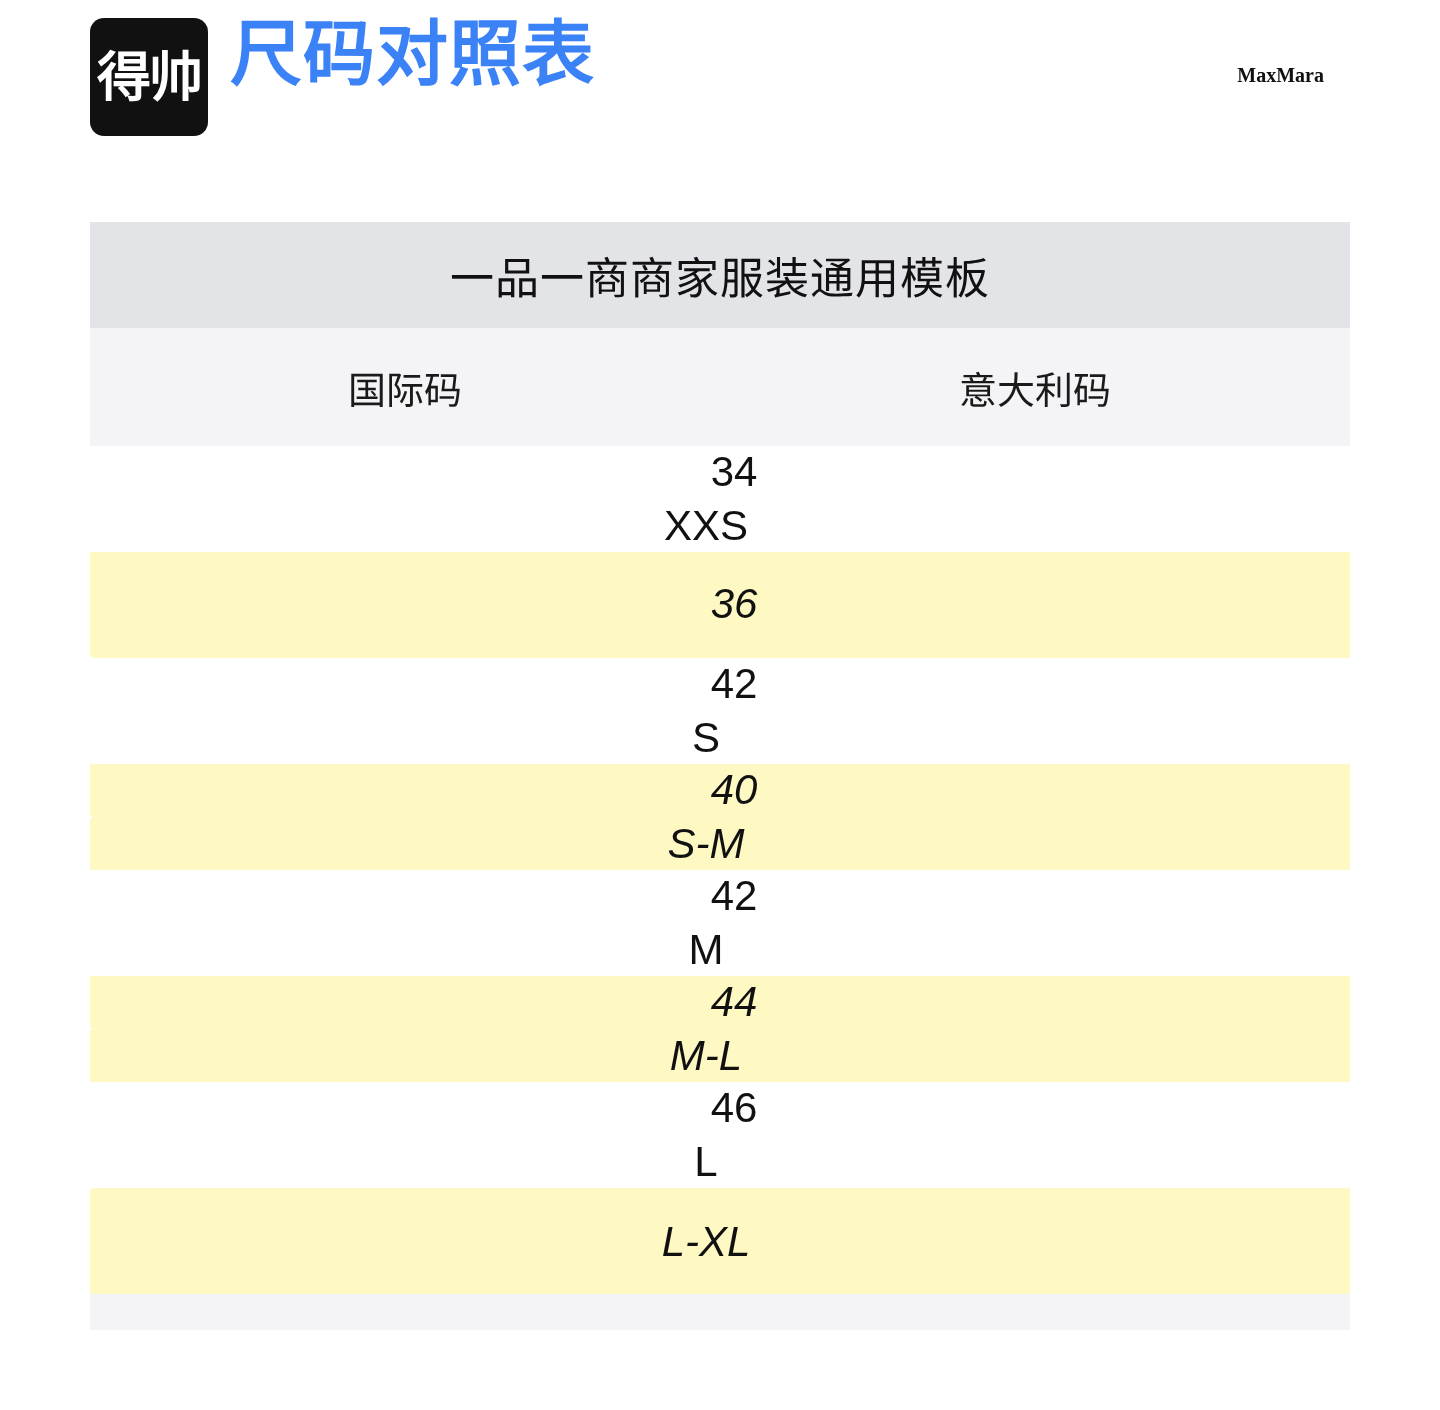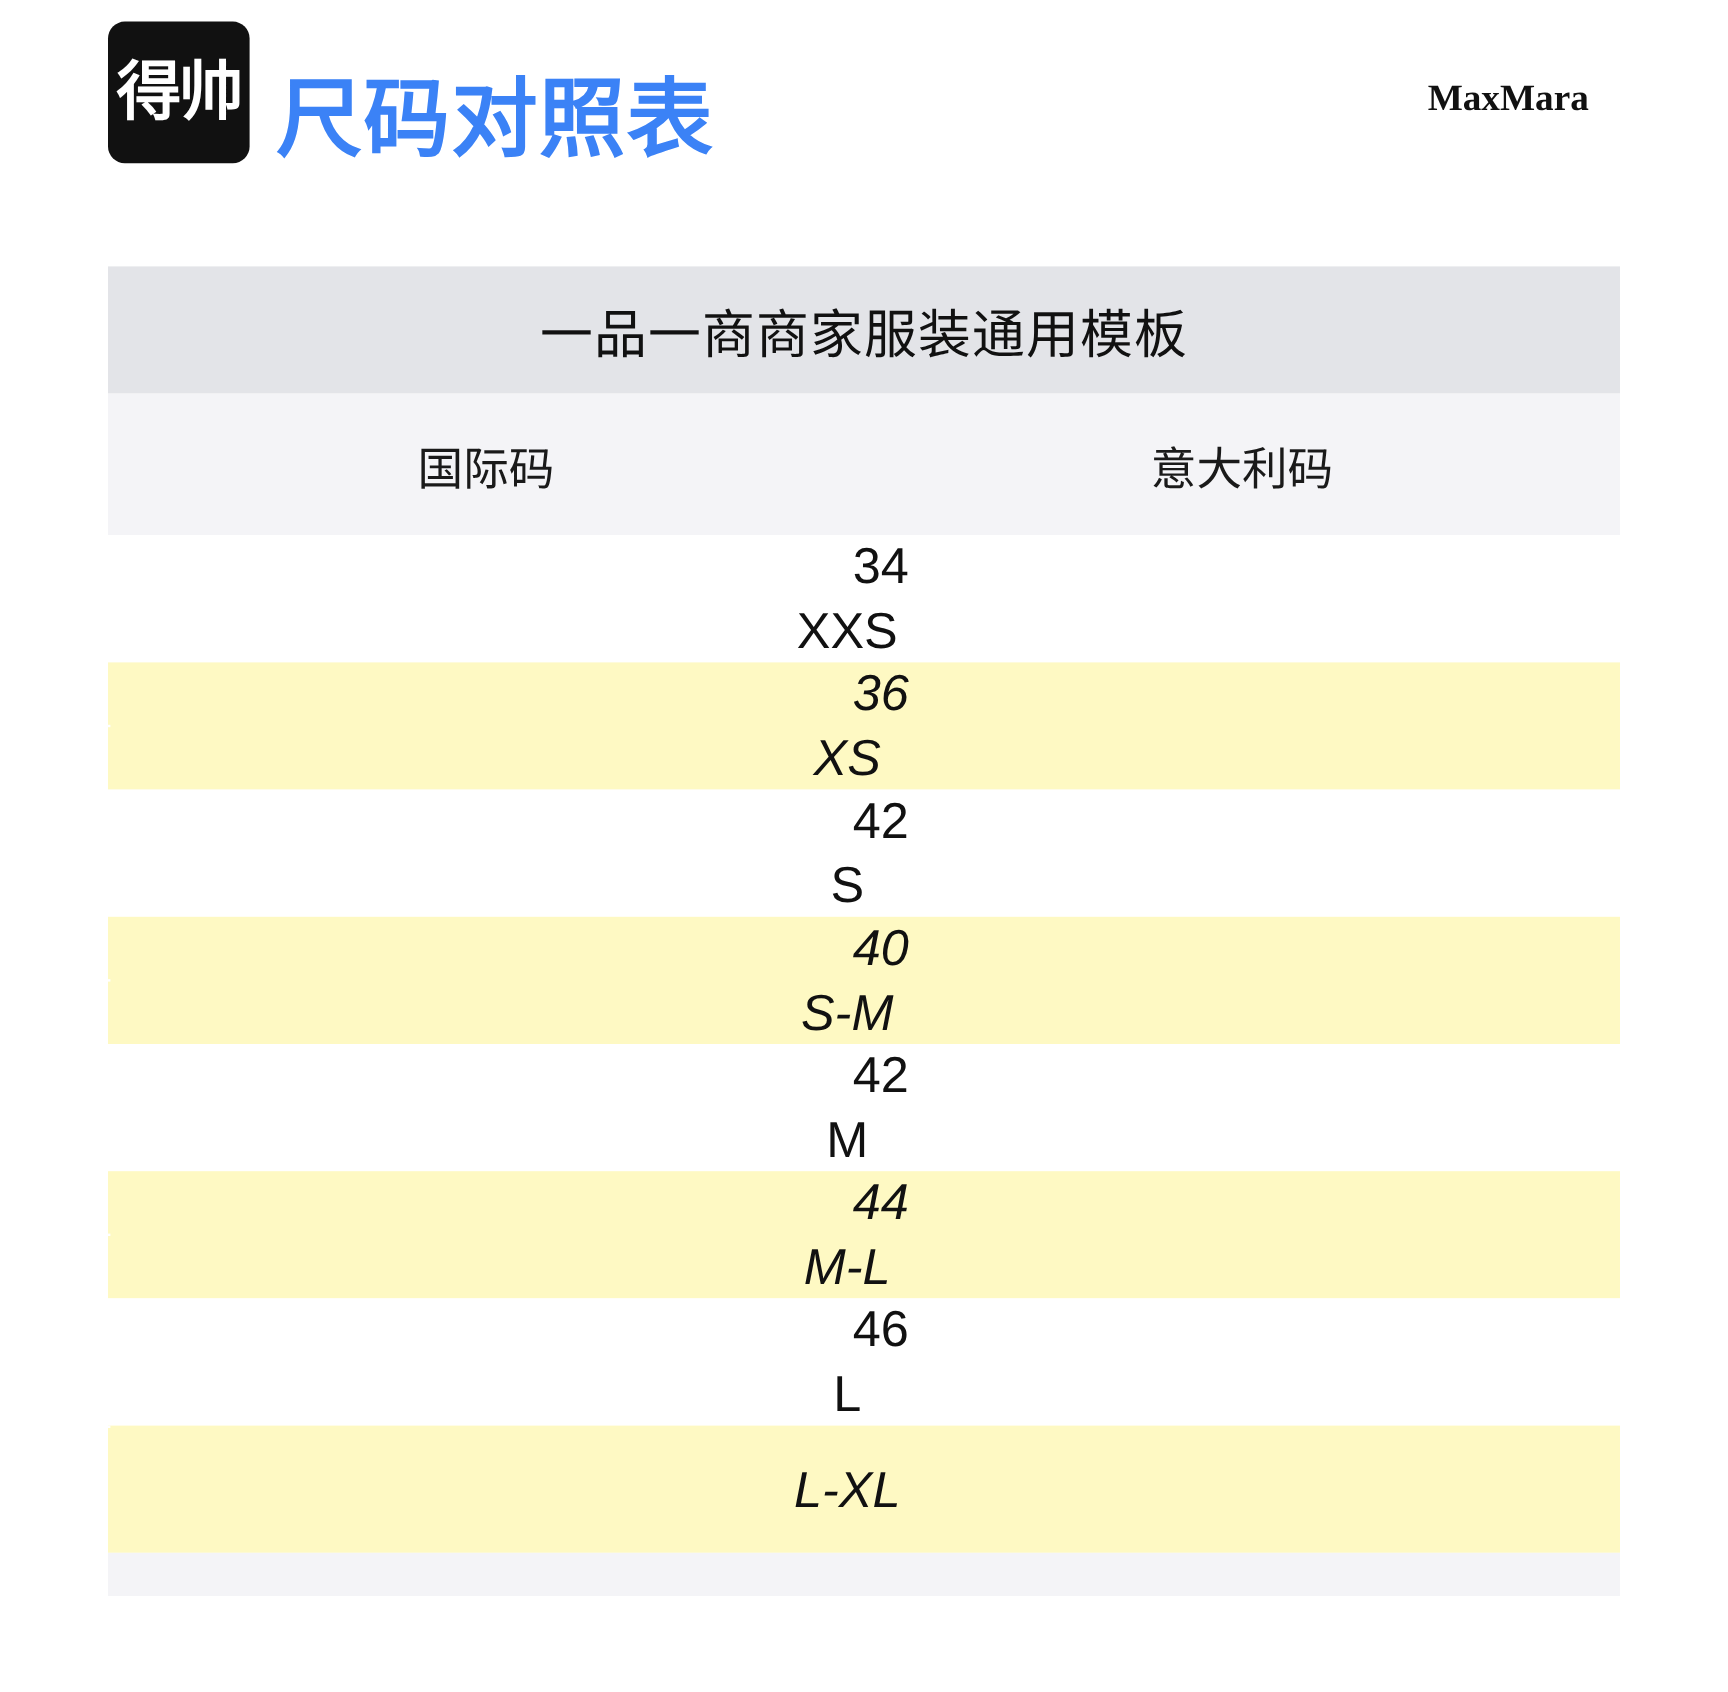--- a/index.html
+++ b/index.html
@@ -27,21 +27,21 @@
   .header {
     position: absolute;
     top: 18px;
     left: 90px;
     right: 90px;
     height: 160px;
   }
 
   .brand-block {
     display: flex;
-    align-items: flex-end;
+    align-items: flex-start;
     gap: 22px;
   }
 
   .logo-badge {
     width: 118px;
     height: 118px;
     background: #111111;
     border-radius: 14px;
     display: flex;
     align-items: center;
@@ -65,21 +65,21 @@
     letter-spacing: 1px;
     color: #3b82f6;
     white-space: nowrap;
   }
 
   .maxmara-logo {
     position: absolute;
     right: 26px;
     top: 46px;
     font-family: "Liberation Serif", "DejaVu Serif", serif;
-    font-size: 31px;
+    font-size: 20px;
     font-weight: 700;
     letter-spacing: 0px;
     color: #111111;
   }
 
   
   .table-wrap {
     position: absolute;
     top: 222px;
     left: 90px;
@@ -185,21 +185,20 @@
 
     <div class="data-row odd">
       <div class="data-cell">34</div>
       <div class="col-sep"></div>
       <div class="data-cell">XXS</div>
     </div>
 
     <div class="data-row even">
       <div class="data-cell">36</div>
       <div class="col-sep"></div>
-      <div class="data-cell">XS</div>
     </div>
 
     <div class="data-row odd">
       <div class="data-cell">42</div>
       <div class="col-sep"></div>
       <div class="data-cell">S</div>
     </div>
 
     <div class="data-row even">
       <div class="data-cell">40</div>

